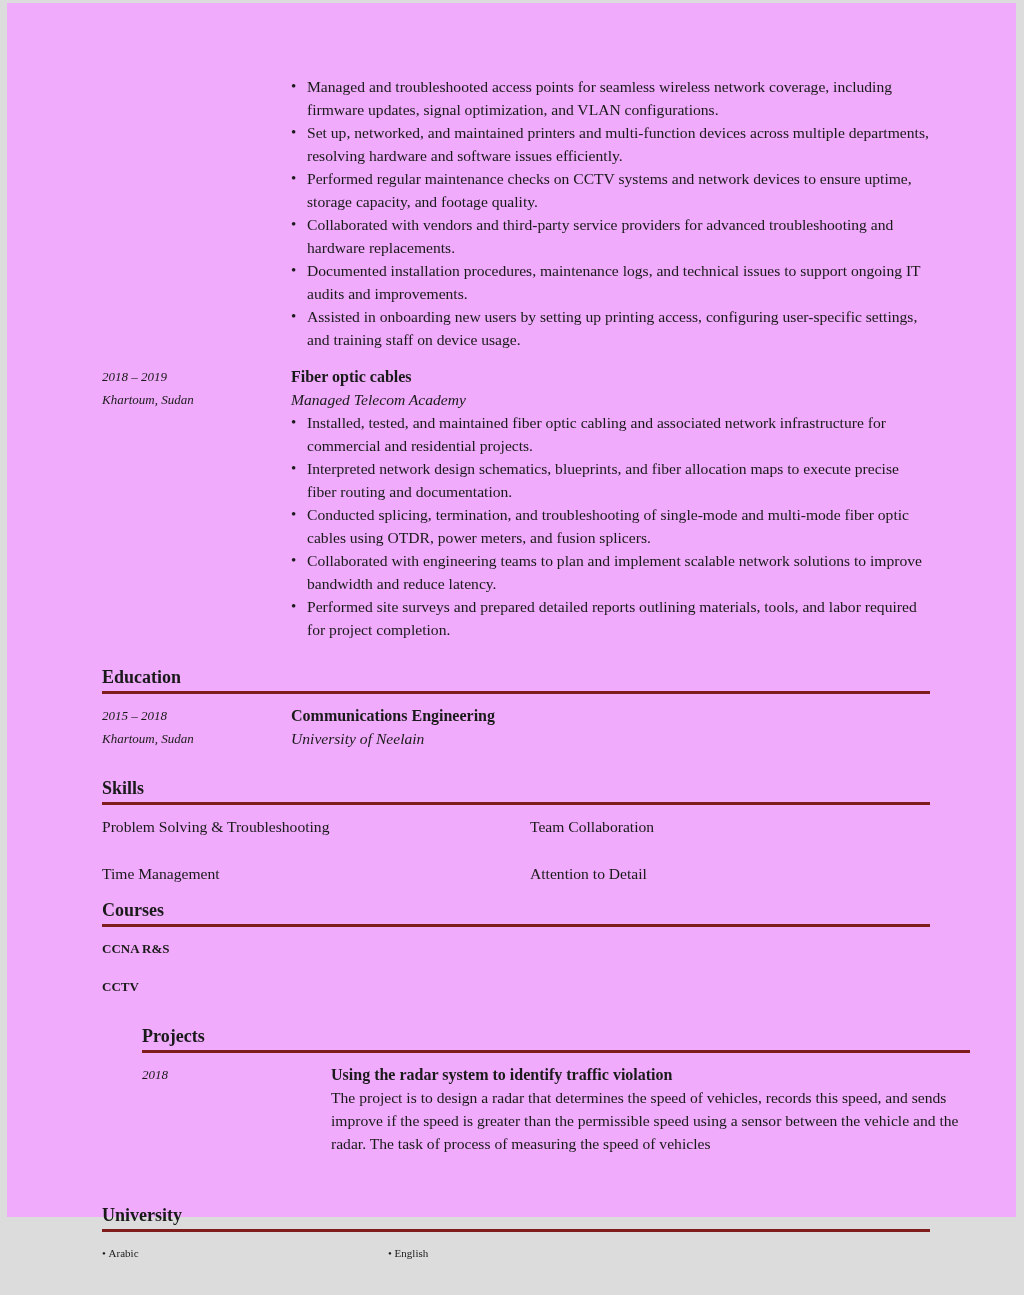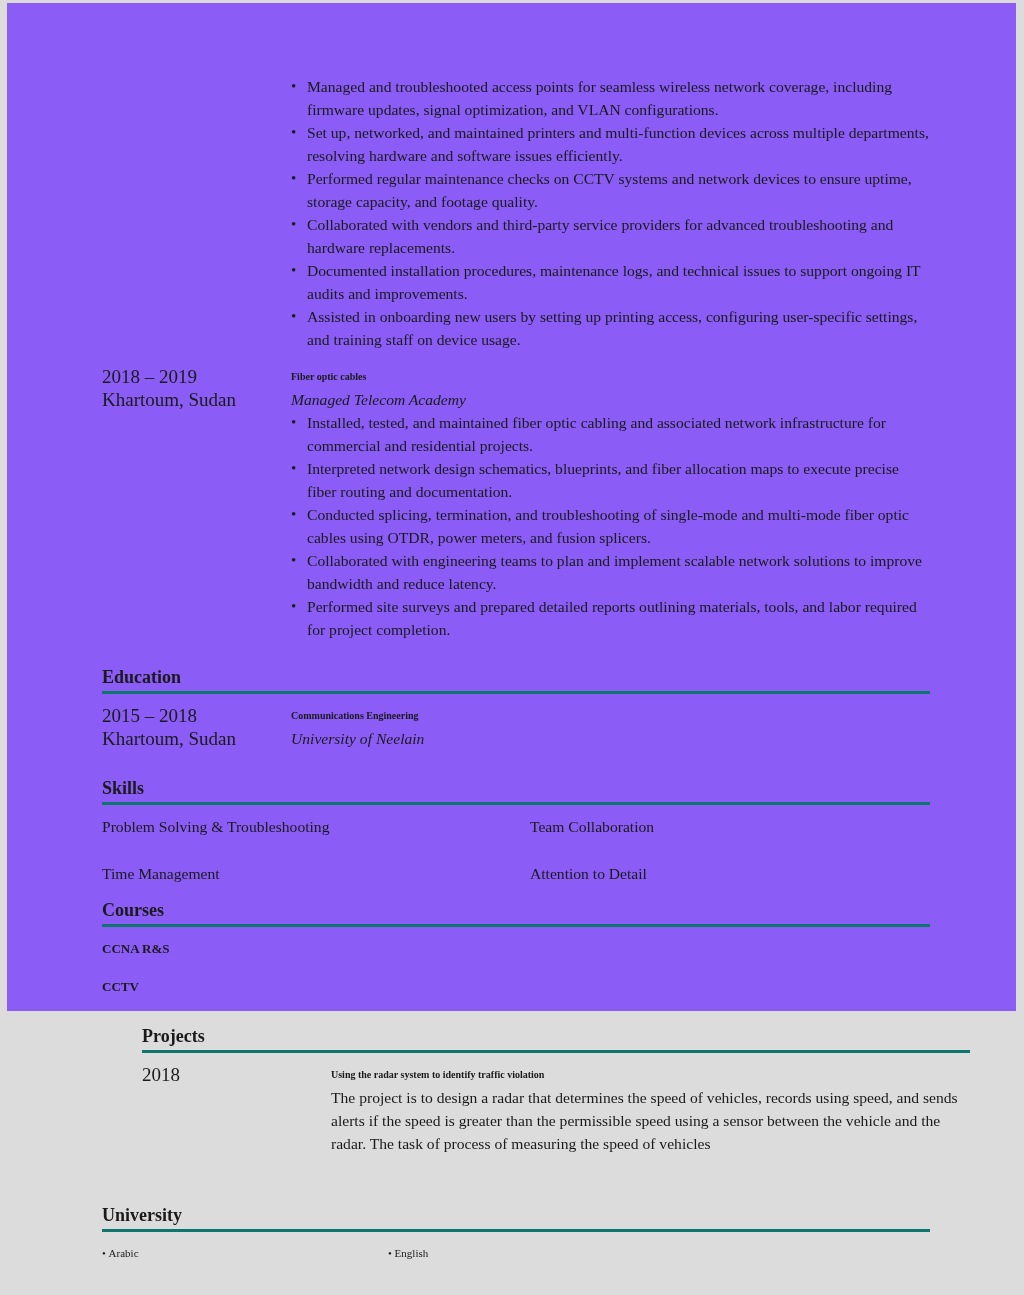--- a/index.html
+++ b/index.html
@@ -4,42 +4,42 @@
   <style>
     html, body { margin: 0; padding: 0; }
     body {
       width: 1024px; height: 1295px; overflow: hidden;
       background: #dcdcdc;
       font-family: "Liberation Serif", "DejaVu Serif", serif;
       color: #1a1a1a;
       position: relative;
     }
     .sheet {
-      position: absolute; left: 7px; top: 3px; width: 1009px; height: 1008px;
-      background: #8b5cf6;
+      position: absolute; left: 7px; top: 3px; width: 1009px; height: 1214px;
+      background: #f0abfc;
     }
     .content {
       position: absolute; left: 95px; top: 0; width: 828px;
     }
     .bullets { list-style: none; margin: 0; padding: 0; }
     .bullets li {
       position: relative; padding-left: 16px;
       font-size: 15.6px; line-height: 23px;
     }
     .bullets li::before {
       content: "\2022"; position: absolute; left: 0; top: 0; font-size: 15px;
     }
     .row { display: flex; }
-    .left { width: 189px; flex: none; font-size: 19px; line-height: 23px; }
+    .left { width: 189px; flex: none; font-size: 13px; line-height: 23px; font-style: italic; }
     .right { flex: 1; }
-    .title { font-weight: bold; font-size: 10px; line-height: 23px; }
+    .title { font-weight: bold; font-size: 16px; line-height: 23px; }
     .subtitle { font-style: italic; font-size: 15.6px; line-height: 23px; }
     .section-heading {
       font-weight: bold; font-size: 18px; line-height: 22px;
-      padding-bottom: 3px; border-bottom: 3px solid #0f766e; margin-bottom: 10px;
+      padding-bottom: 3px; border-bottom: 3px solid #7f1d1d; margin-bottom: 10px;
     }
     .skills-grid { display: grid; grid-template-columns: 428px 1fr; row-gap: 24px; font-size: 15.6px; line-height: 23px; }
     .course { font-weight: bold; font-size: 13px; line-height: 23px; margin-bottom: 15px; }
     .desc { font-size: 15.6px; line-height: 23px; }
     .lang-grid { display: grid; grid-template-columns: 286px 1fr; font-size: 11px; line-height: 23px; }
     .lang-grid span::before { content: "\2022\00a0"; }
   </style>
 </head>
 <body>
 
@@ -105,21 +105,21 @@
       <div class="course">CCNA R&amp;S</div>
       <div class="course">CCTV</div>
     </div>
 
     <div style="position:absolute; top:1022px; left:0; width:828px;margin-left:40px;">
       <div class="section-heading">Projects</div>
       <div class="row">
         <div class="left">2018</div>
         <div class="right">
           <div class="title">Using the radar system to identify traffic violation</div>
-          <div class="desc">The project is to design a radar that determines the speed of vehicles, records using speed, and sends alerts if the speed is greater than the permissible speed using a sensor between the vehicle and the radar. The task of process of measuring the speed of vehicles</div>
+          <div class="desc">The project is to design a radar that determines the speed of vehicles, records this speed, and sends improve if the speed is greater than the permissible speed using a sensor between the vehicle and the radar. The task of process of measuring the speed of vehicles</div>
         </div>
       </div>
     </div>
 
     <div style="position:absolute; top:1201px; left:0; width:828px;">
       <div class="section-heading">University</div>
       <div class="lang-grid">
         <span>Arabic</span>
         <span>English</span>
       </div>

